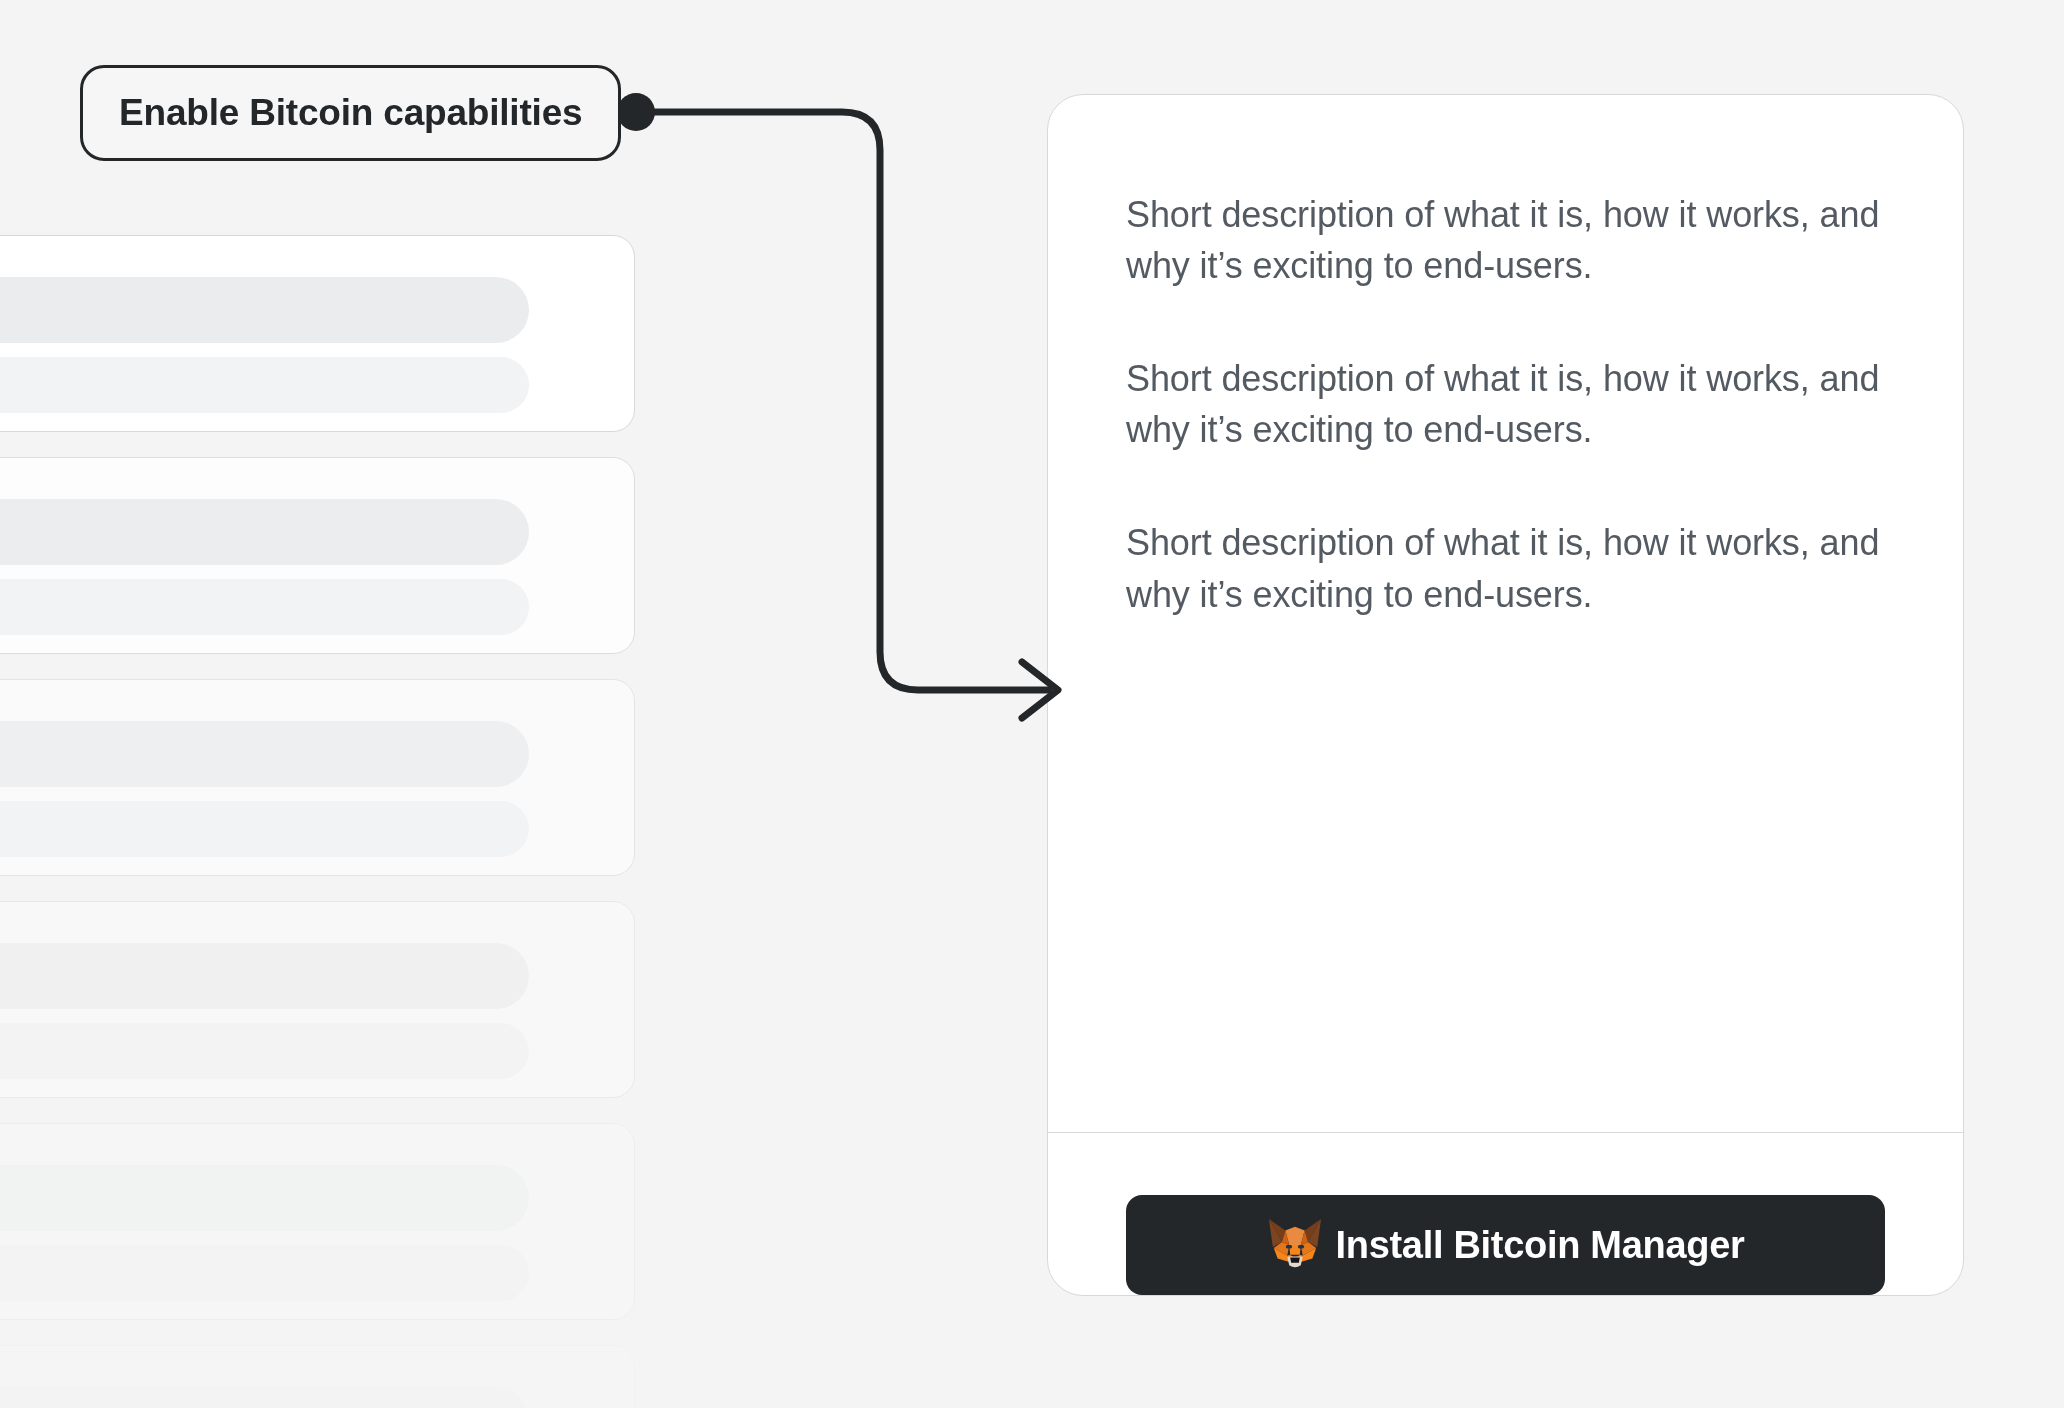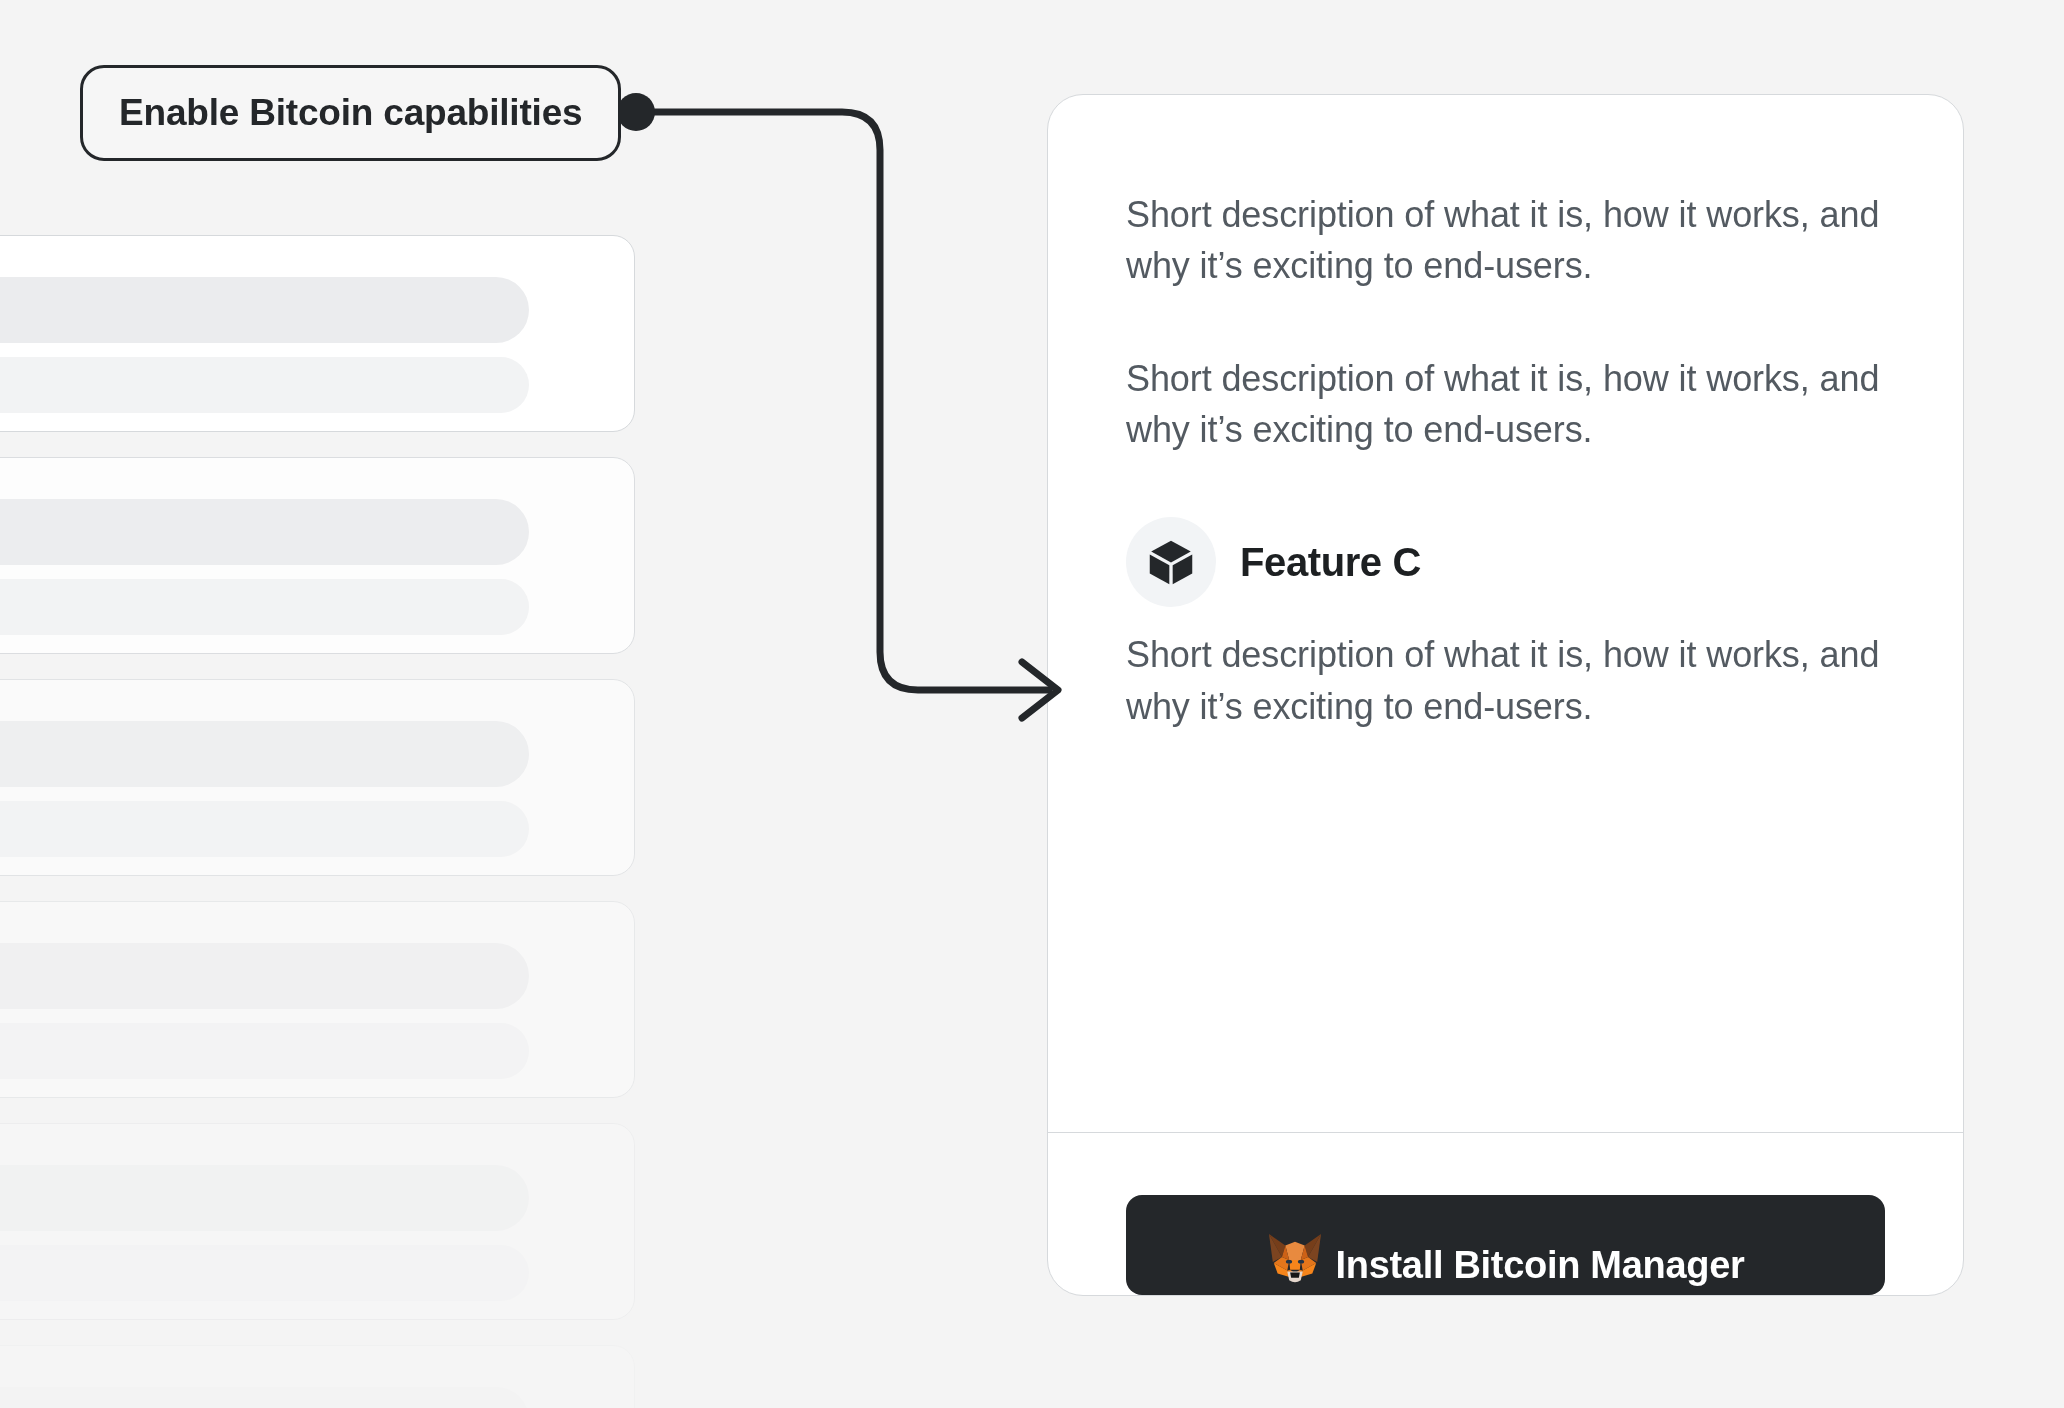--- a/index.html
+++ b/index.html
@@ -151,25 +151,25 @@
     padding: 62px 78px 0 78px;
     flex: none;
   }
   #install-button {
     width: 100%;
     height: 100px;
     background: #24272A;
     border: none;
     border-radius: 16px;
     display: flex;
-    align-items: flex-end;
+    align-items: center;
     justify-content: center;
     gap: 11px;
     cursor: pointer;
-    padding: 8px;
+    padding: 16px;
   }
   #install-button .btn-label {
     font-size: 38px;
     font-weight: 700;
     color: #FFFFFF;
     letter-spacing: -0.3px;
   }
   #install-caption {
     margin-top: 28px;
     text-align: center;
@@ -223,30 +223,20 @@
 
     <div class="feature-block">
       <p class="feature-desc">Short description of what it is, how it works, and why it’s exciting to end-users.</p>
     </div>
 
     <div class="feature-block">
       <p class="feature-desc">Short description of what it is, how it works, and why it’s exciting to end-users.</p>
     </div>
 
     <div class="feature-block">
-      <div class="feature-row-header">
-        <span class="feature-icon-wrap">
-          <svg width="50" height="50" viewBox="0 0 48 48" xmlns="http://www.w3.org/2000/svg">
-            <path d="M24 3.5 L43 14 L24 24.5 L5 14 Z" fill="#24272A"></path>
-            <path d="M3.6 16.8 L22.4 27.2 L22.4 45.4 L3.6 35 Z" fill="#24272A"></path>
-            <path d="M44.4 16.8 L25.6 27.2 L25.6 45.4 L44.4 35 Z" fill="#24272A"></path>
-          </svg>
-        </span>
-        <span class="feature-title">Feature C</span>
-      </div>
       <p class="feature-desc">Short description of what it is, how it works, and why it’s exciting to end-users.</p>
     </div>
 
   </div>
 
   <div id="card-divider"></div>
 
   <div id="card-footer">
     <button id="install-button">
       <span style="display:flex;">

